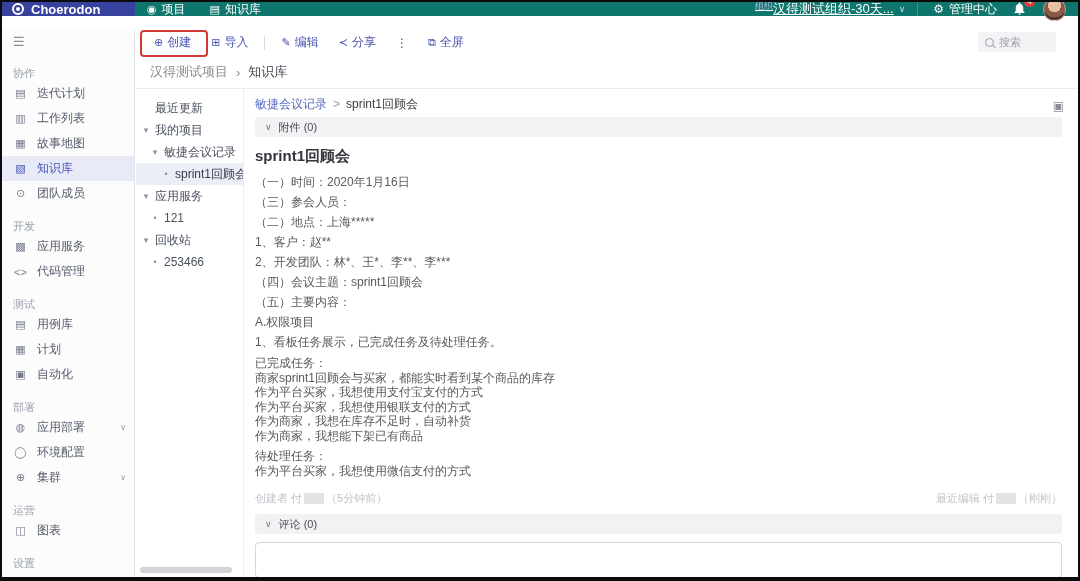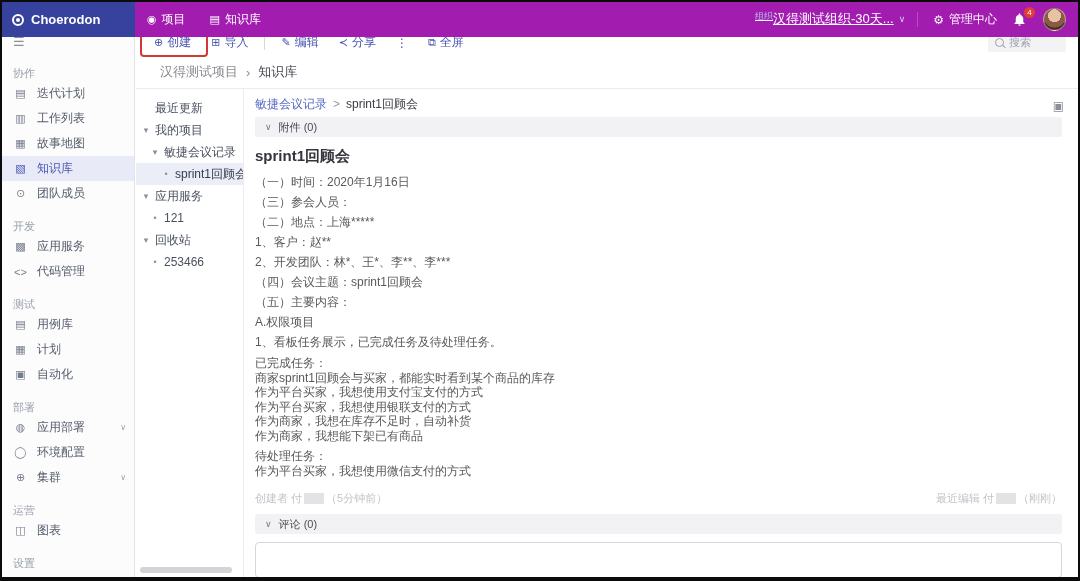--- a/index.html
+++ b/index.html
@@ -1,21 +1,21 @@
 <!DOCTYPE html>
 <html><head>
 <meta charset="utf-8">
 <style>
   html,body{margin:0;padding:0;background:#fff;}
   .page{position:relative;width:1080px;height:581px;background:#fff;border:2px solid #0b0b0b;
         border-bottom-width:4px;box-sizing:border-box;overflow:hidden;
         font-family:"Liberation Sans","DejaVu Sans",sans-serif;}
 
   
-  .topbar{position:absolute;top:0;left:0;right:0;height:35px;background:#a21caf;display:flex;align-items:center;color:#fff;z-index:5;}
+  .topbar{position:absolute;top:0;left:0;right:0;height:14px;background:#0f766e;display:flex;align-items:center;color:#fff;z-index:5;}
   .logo-area{width:133px;height:100%;background:#36429e;display:flex;align-items:center;padding-left:10px;box-sizing:border-box;gap:7px;font-weight:bold;font-size:13px;flex:none;cursor:pointer;}
   .logo-circ{width:12px;height:12px;border:2px solid #fff;border-radius:50%;box-sizing:border-box;position:relative;flex:none;}
   .logo-circ::after{content:"";position:absolute;width:4px;height:4px;background:#fff;border-radius:50%;left:2px;top:2px;}
   .top-nav{display:flex;align-items:center;gap:24px;margin-left:12px;font-size:12px;}
   .tn{display:flex;gap:5px;align-items:center;cursor:pointer;}
   .tn .ni{font-size:11px;}
   .top-right{margin-left:auto;display:flex;align-items:center;gap:15px;padding-right:12px;}
   .org{display:flex;align-items:center;gap:5px;cursor:pointer;padding-right:12px;border-right:1px solid rgba(255,255,255,.22);}
   .org .lines{display:flex;flex-direction:row;line-height:1.1;text-decoration:underline;}
   .org-label{font-size:9px;color:#b9c1ea;}
@@ -39,25 +39,25 @@
   .side-row.active{background:#e8ebf7;color:#4a57b5;}
   .side-row.active .si{color:#4a57b5;}
 
   
   .workspace{position:absolute;left:134px;top:27px;right:0;bottom:0;display:flex;flex-direction:column;}
   .toolbar{height:27px;position:relative;display:flex;align-items:center;padding-left:8px;flex:none;}
   .tbtn{display:flex;align-items:center;gap:4px;color:#4a55b0;font-size:12px;padding:0 10px;cursor:pointer;white-space:nowrap;}
   .tbtn .ti{font-size:11px;}
   .tdiv{width:1px;height:14px;background:#d8d8de;margin:0 6px;}
   .red-box{position:absolute;left:4px;top:1px;width:64px;height:23px;border:2px solid #cf3a34;border-radius:4px;pointer-events:none;}
-  .search{position:absolute;right:12px;top:3px;width:78px;height:20px;background:#f3f3f5;border-radius:2px;display:flex;align-items:center;gap:5px;padding-left:7px;color:#9ca1ab;font-size:11px;box-sizing:border-box;cursor:text;text-align:right;}
+  .search{position:absolute;right:22px;top:3px;width:78px;height:20px;background:#f3f3f5;border-radius:2px;display:flex;align-items:center;gap:5px;padding-left:7px;color:#9ca1ab;font-size:11px;box-sizing:border-box;cursor:text;text-align:right;}
   .mag{width:7px;height:7px;border:1px solid #9ca1ab;border-radius:50%;position:relative;flex:none;}
   .mag::after{content:"";position:absolute;width:4px;height:1px;background:#9ca1ab;transform:rotate(45deg);right:-3px;bottom:-1px;}
 
-  .crumbs{height:32px;display:flex;align-items:center;padding-left:24px;gap:8px;font-size:13px;color:#8c8c92;border-bottom:1px solid #ebebee;flex:none;}
+  .crumbs{height:32px;display:flex;align-items:center;padding-left:14px;gap:8px;font-size:13px;color:#8c8c92;border-bottom:1px solid #ebebee;flex:none;}
   .crumbs .cur{color:#464650;}
 
   .main{flex:1;display:flex;min-height:0;}
   .tree{width:108px;border-right:1px solid #ededf0;padding-top:8px;position:relative;flex:none;box-sizing:border-box;}
   .tnode{height:22px;display:flex;align-items:center;gap:5px;font-size:12px;color:#49505e;padding-left:6px;cursor:pointer;white-space:nowrap;overflow:hidden;}
   .tnode .tm{color:#8b909b;font-size:9px;width:8px;flex:none;text-align:center;}
   .tnode.lvl1{padding-left:15px;}
   .tnode.lvl2{padding-left:26px;}
   .tnode.active{background:#eceef7;color:#353b4e;}
   .tree-hscroll{position:absolute;bottom:4px;left:4px;width:92px;height:6px;border-radius:3px;background:#d4d4d8;cursor:pointer;}

